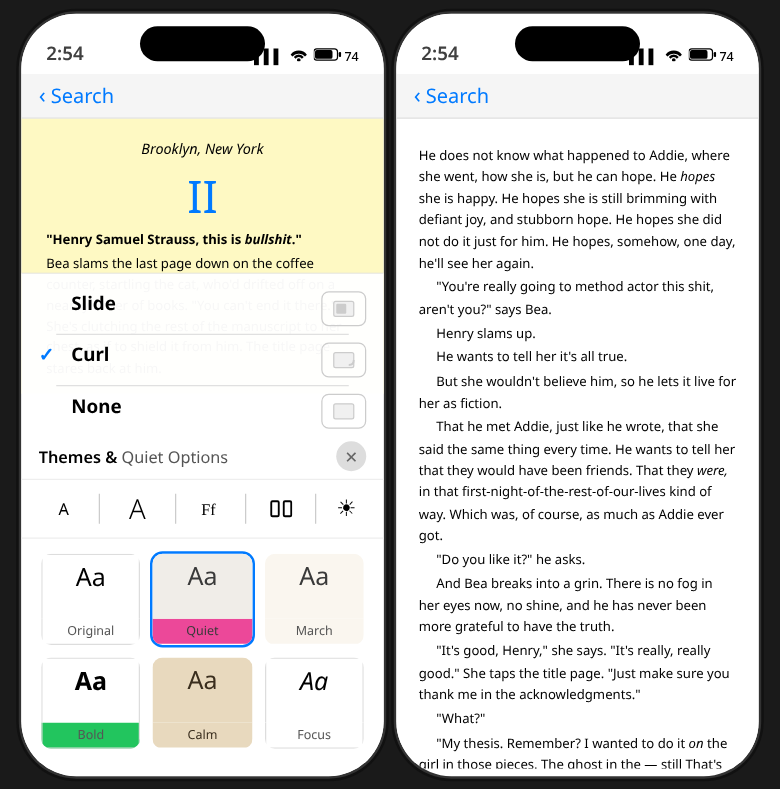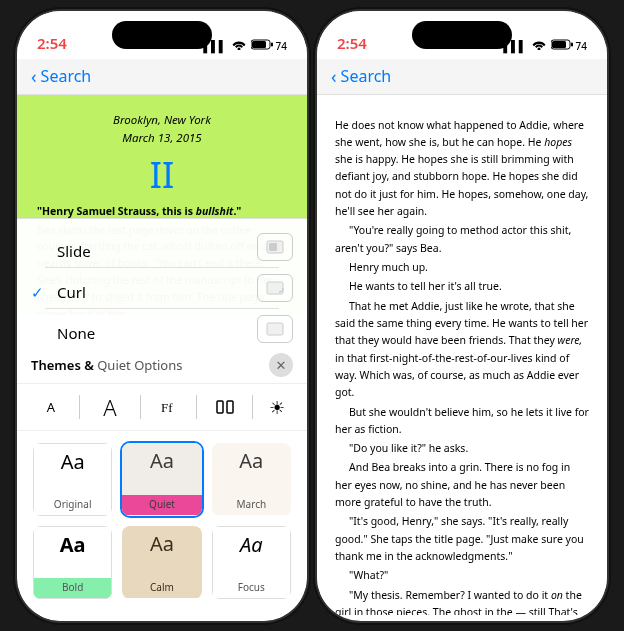--- a/index.html
+++ b/index.html
@@ -39,21 +39,21 @@
       display: flex;
       align-items: flex-end;
       justify-content: space-between;
       padding: 0 20px 6px;
       position: relative;
       z-index: 10;
     }
     .status-time {
       font-size: 15px;
       font-weight: 600;
-      color: #ef4444;
+      color: #404040;
     }
     .status-icons {
       display: flex;
       align-items: center;
       gap: 5px;
     }
     .status-icons span {
       font-size: 11px;
       color: #000;
       font-weight: 500;
@@ -96,21 +96,21 @@
       font-size: 18px;
       margin-right: 2px;
     }
     .nav-back-text {
       font-size: 16px;
       color: #007AFF;
     }
 
     
     .book-content {
-      background: #bef264;
+      background: #fef9c3;
       padding: 16px 20px;
       flex: 1;
       overflow: hidden;
       font-size: 11px;
       line-height: 1.55;
       color: #000;
       height: calc(100% - 140px);
     }
 
     .book-header {
@@ -152,23 +152,24 @@
       z-index: 30;
     }
 
     
     .picker-section {
       padding: 8px 14px 0;
     }
 
     .picker-row {
       display: flex;
-      align-items: flex-end;
+      align-items: flex-start;
       justify-content: space-between;
       padding: 6px 0;
+      font-weight: bold;
     }
 
     .picker-item {
       display: flex;
       align-items: center;
       gap: 10px;
       flex: 1;
     }
     .picker-item-label {
       font-size: 15px;
@@ -295,21 +296,21 @@
     .theme-quiet .theme-inner { background: #f0ede8; }
     .theme-quiet .theme-aa { color: #3a3a3a; }
     .theme-quiet .theme-label { background: #ec4899; color: #3a3a3a; }
     
     .theme-paper .theme-inner { background: #faf6ef; }
     .theme-paper .theme-aa { color: #3a3a3a; }
     .theme-paper .theme-label { background: #faf6ef; }
     
     .theme-bold .theme-inner { background: #fff; border: 1.5px solid #ddd; border-bottom: none; }
     .theme-bold .theme-aa { color: #000; font-weight: 700; }
-    .theme-bold .theme-label { background: #86efac; border: 1.5px solid #ddd; border-top: none; }
+    .theme-bold .theme-label { background: #22c55e; border: 1.5px solid #ddd; border-top: none; }
     
     .theme-calm .theme-inner { background: #e8d9be; }
     .theme-calm .theme-aa { color: #3a2e1e; }
     .theme-calm .theme-label { background: #e8d9be; color: #3a2e1e; }
     
     .theme-focus .theme-inner { background: #fff; border: 1.5px solid #ddd; border-bottom: none; }
     .theme-focus .theme-aa { color: #000; font-style: italic; }
     .theme-focus .theme-label { background: #fff; border: 1.5px solid #ddd; border-top: none; }
 
     
@@ -368,21 +369,20 @@
     <div class="nav-bar">
       <div class="nav-back">
         <span class="chevron">‹</span>
         <span class="nav-back-text">Search</span>
       </div>
     </div>
 
     <div class="book-content" style="height:220px;">
       <div class="book-header">
         <div>Brooklyn, New York</div>
-        <div>March 13, 2015</div>
       </div>
       <div class="book-chapter">II</div>
       <div class="book-text">
         <p><span class="bold">"Henry Samuel Strauss, this is <em>bullshit</em>."</span></p>
         <p>Bea slams the last page down on the coffee counter, startling the cat, who'd drifted off on a nearby tower of books. "You can't end it there." She's clutching the rest of the manuscript to her chest, as if to shield it from him. The title page stares back at him.</p>
 
       </div>
     </div>
 
     <div class="bottom-panel">
@@ -531,24 +531,24 @@
       <div class="nav-back">
         <span class="chevron">‹</span>
         <span class="nav-back-text">Search</span>
       </div>
     </div>
 
     <div style="position:relative; height:calc(100% - 90px); overflow:hidden;">
       <div class="book-content-right">
         <p style="text-indent:0;">He does not know what happened to Addie, where she went, how she is, but he can hope. He <em>hopes</em> she is happy. He hopes she is still brimming with defiant joy, and stubborn hope. He hopes she did not do it just for him. He hopes, somehow, one day, he'll see her again.</p>
         <p>"You're really going to method actor this shit, aren't you?" says Bea.</p>
-        <p>Henry much up.</p>
+        <p>Henry slams up.</p>
         <p>He wants to tell her it's all true.</p>
+        <p>But she wouldn't believe him, so he lets it live for her as fiction.</p>
         <p>That he met Addie, just like he wrote, that she said the same thing every time. He wants to tell her that they would have been friends. That they <em>were,</em> in that first-night-of-the-rest-of-our-lives kind of way. Which was, of course, as much as Addie ever got.</p>
-        <p>But she wouldn't believe him, so he lets it live for her as fiction.</p>
         <p>"Do you like it?" he asks.</p>
         <p>And Bea breaks into a grin. There is no fog in her eyes now, no shine, and he has never been more grateful to have the truth.</p>
         <p>"It's good, Henry," she says. "It's really, really good." She taps the title page. "Just make sure you thank me in the acknowledgments."</p>
         <p>"What?"</p>
         <p>"My thesis. Remember? I wanted to do it <em>on</em> the girl in those pieces. The ghost in the — still That's her, isn't it?"</p>
 
       </div>
 
     </div>
   </div>

